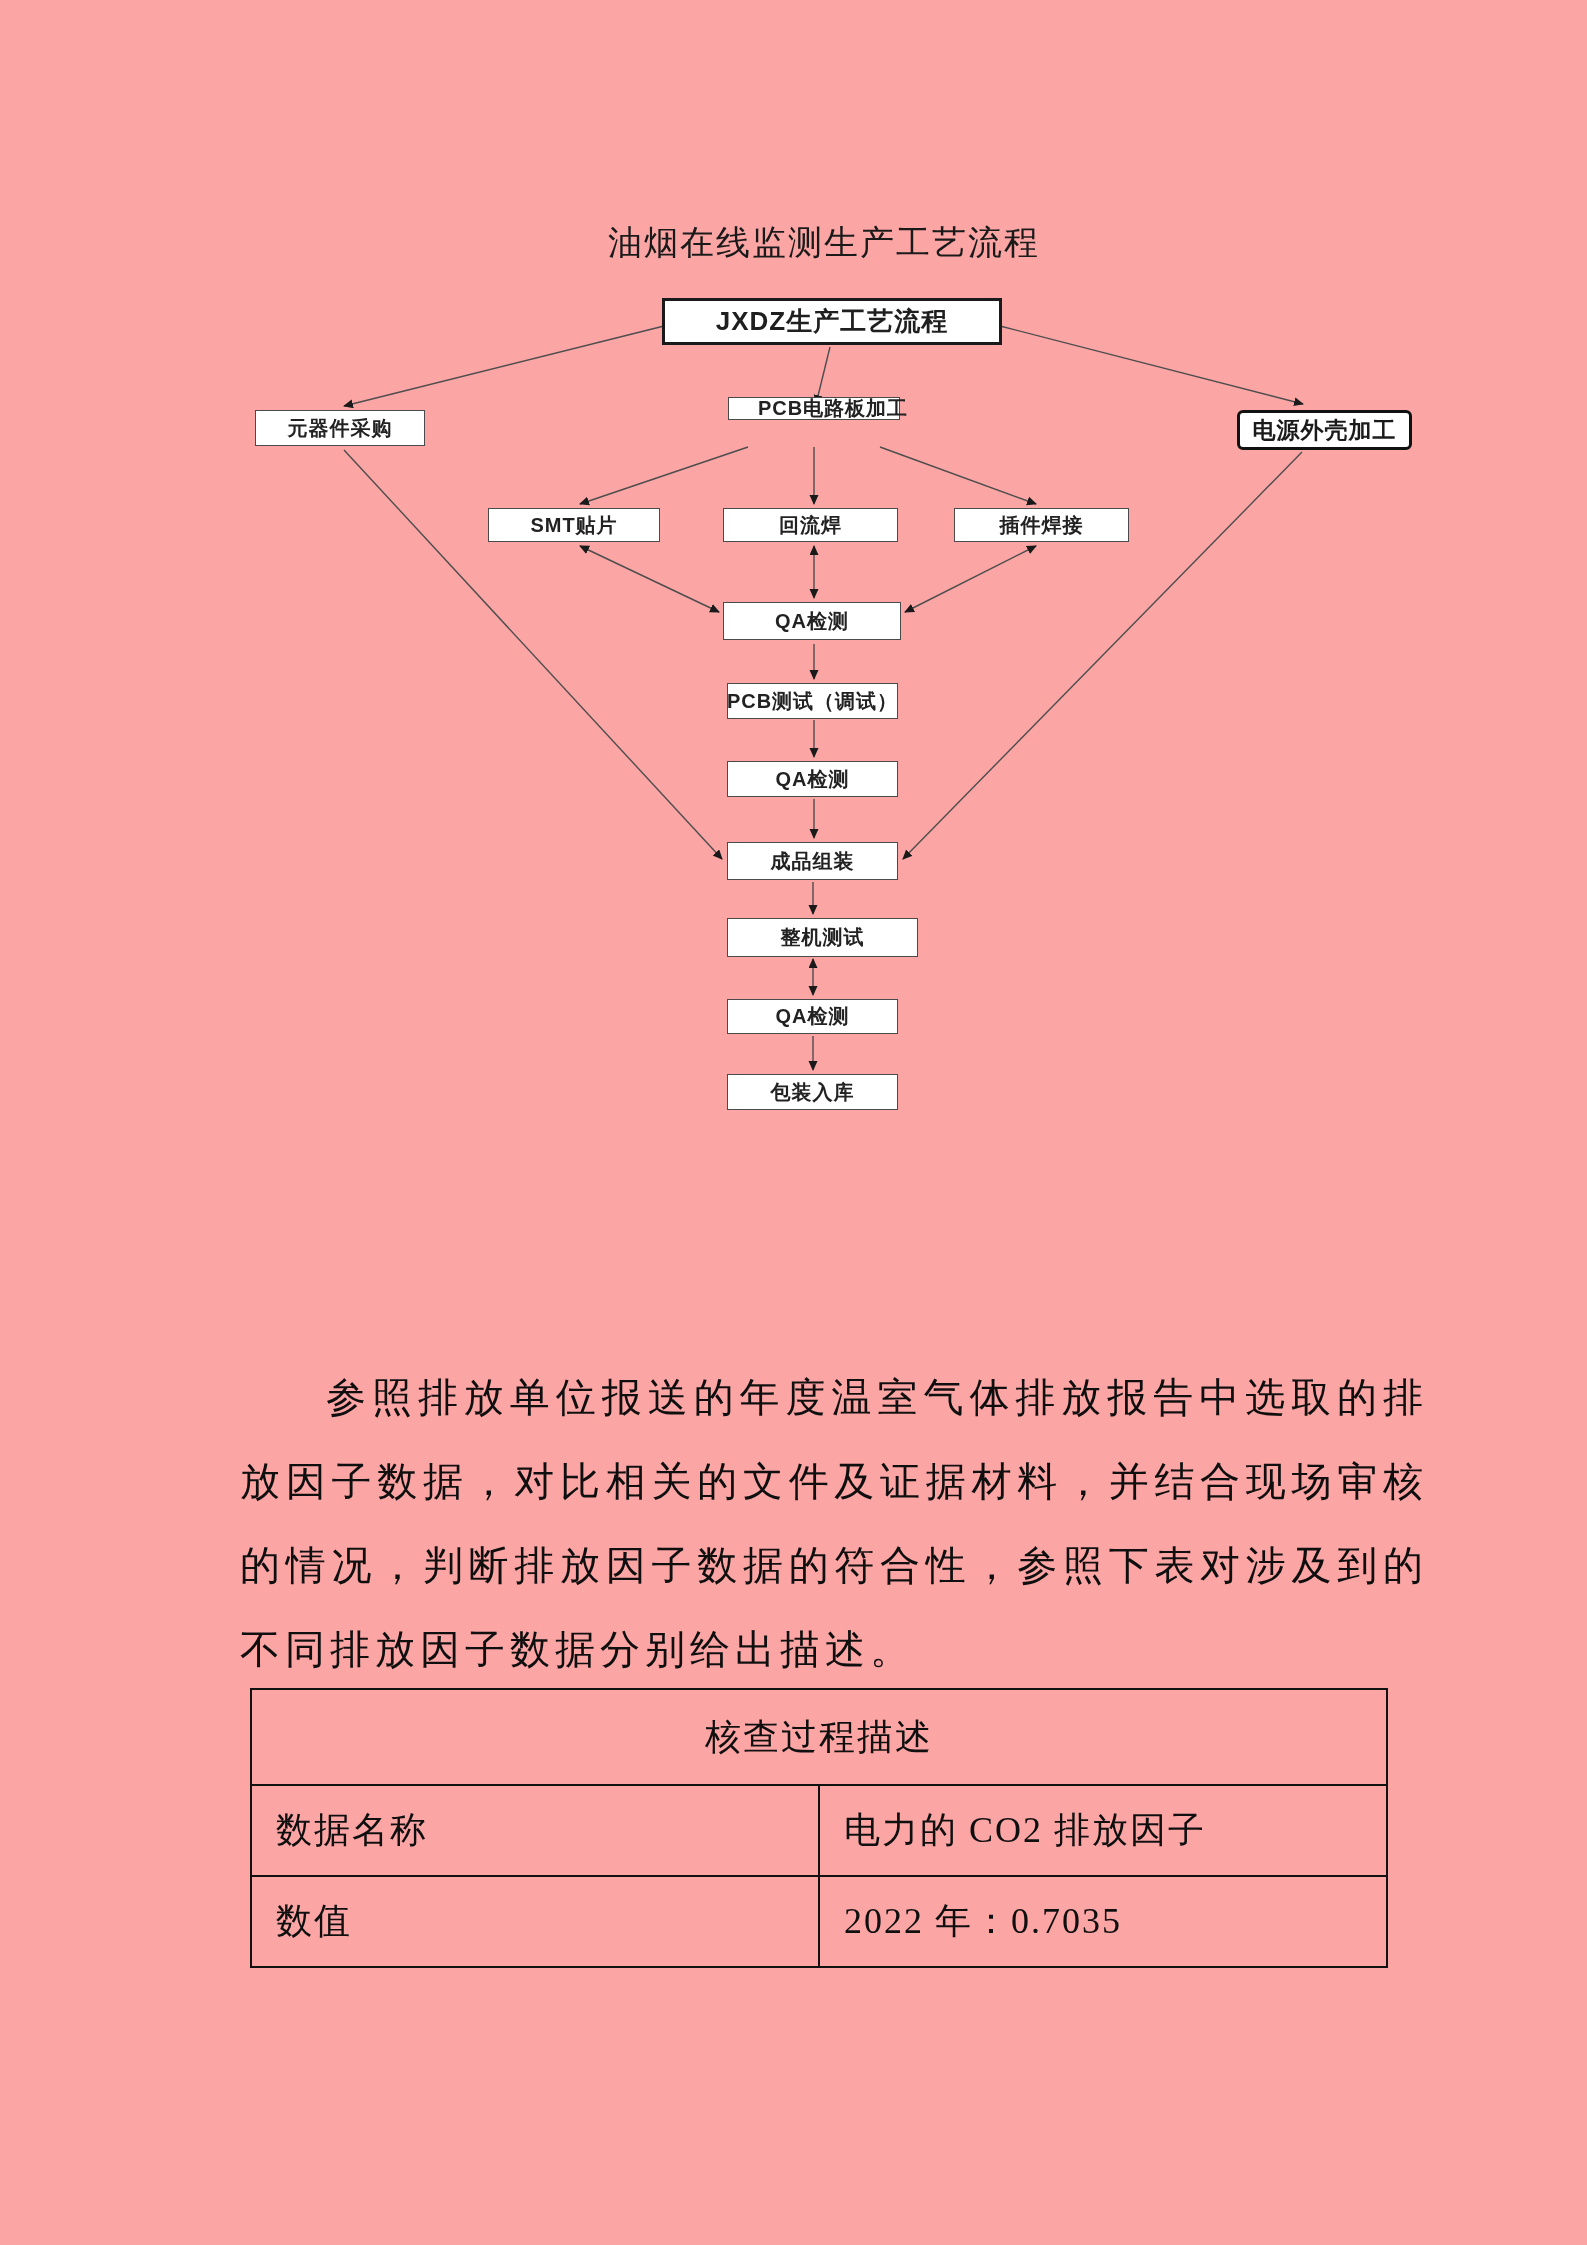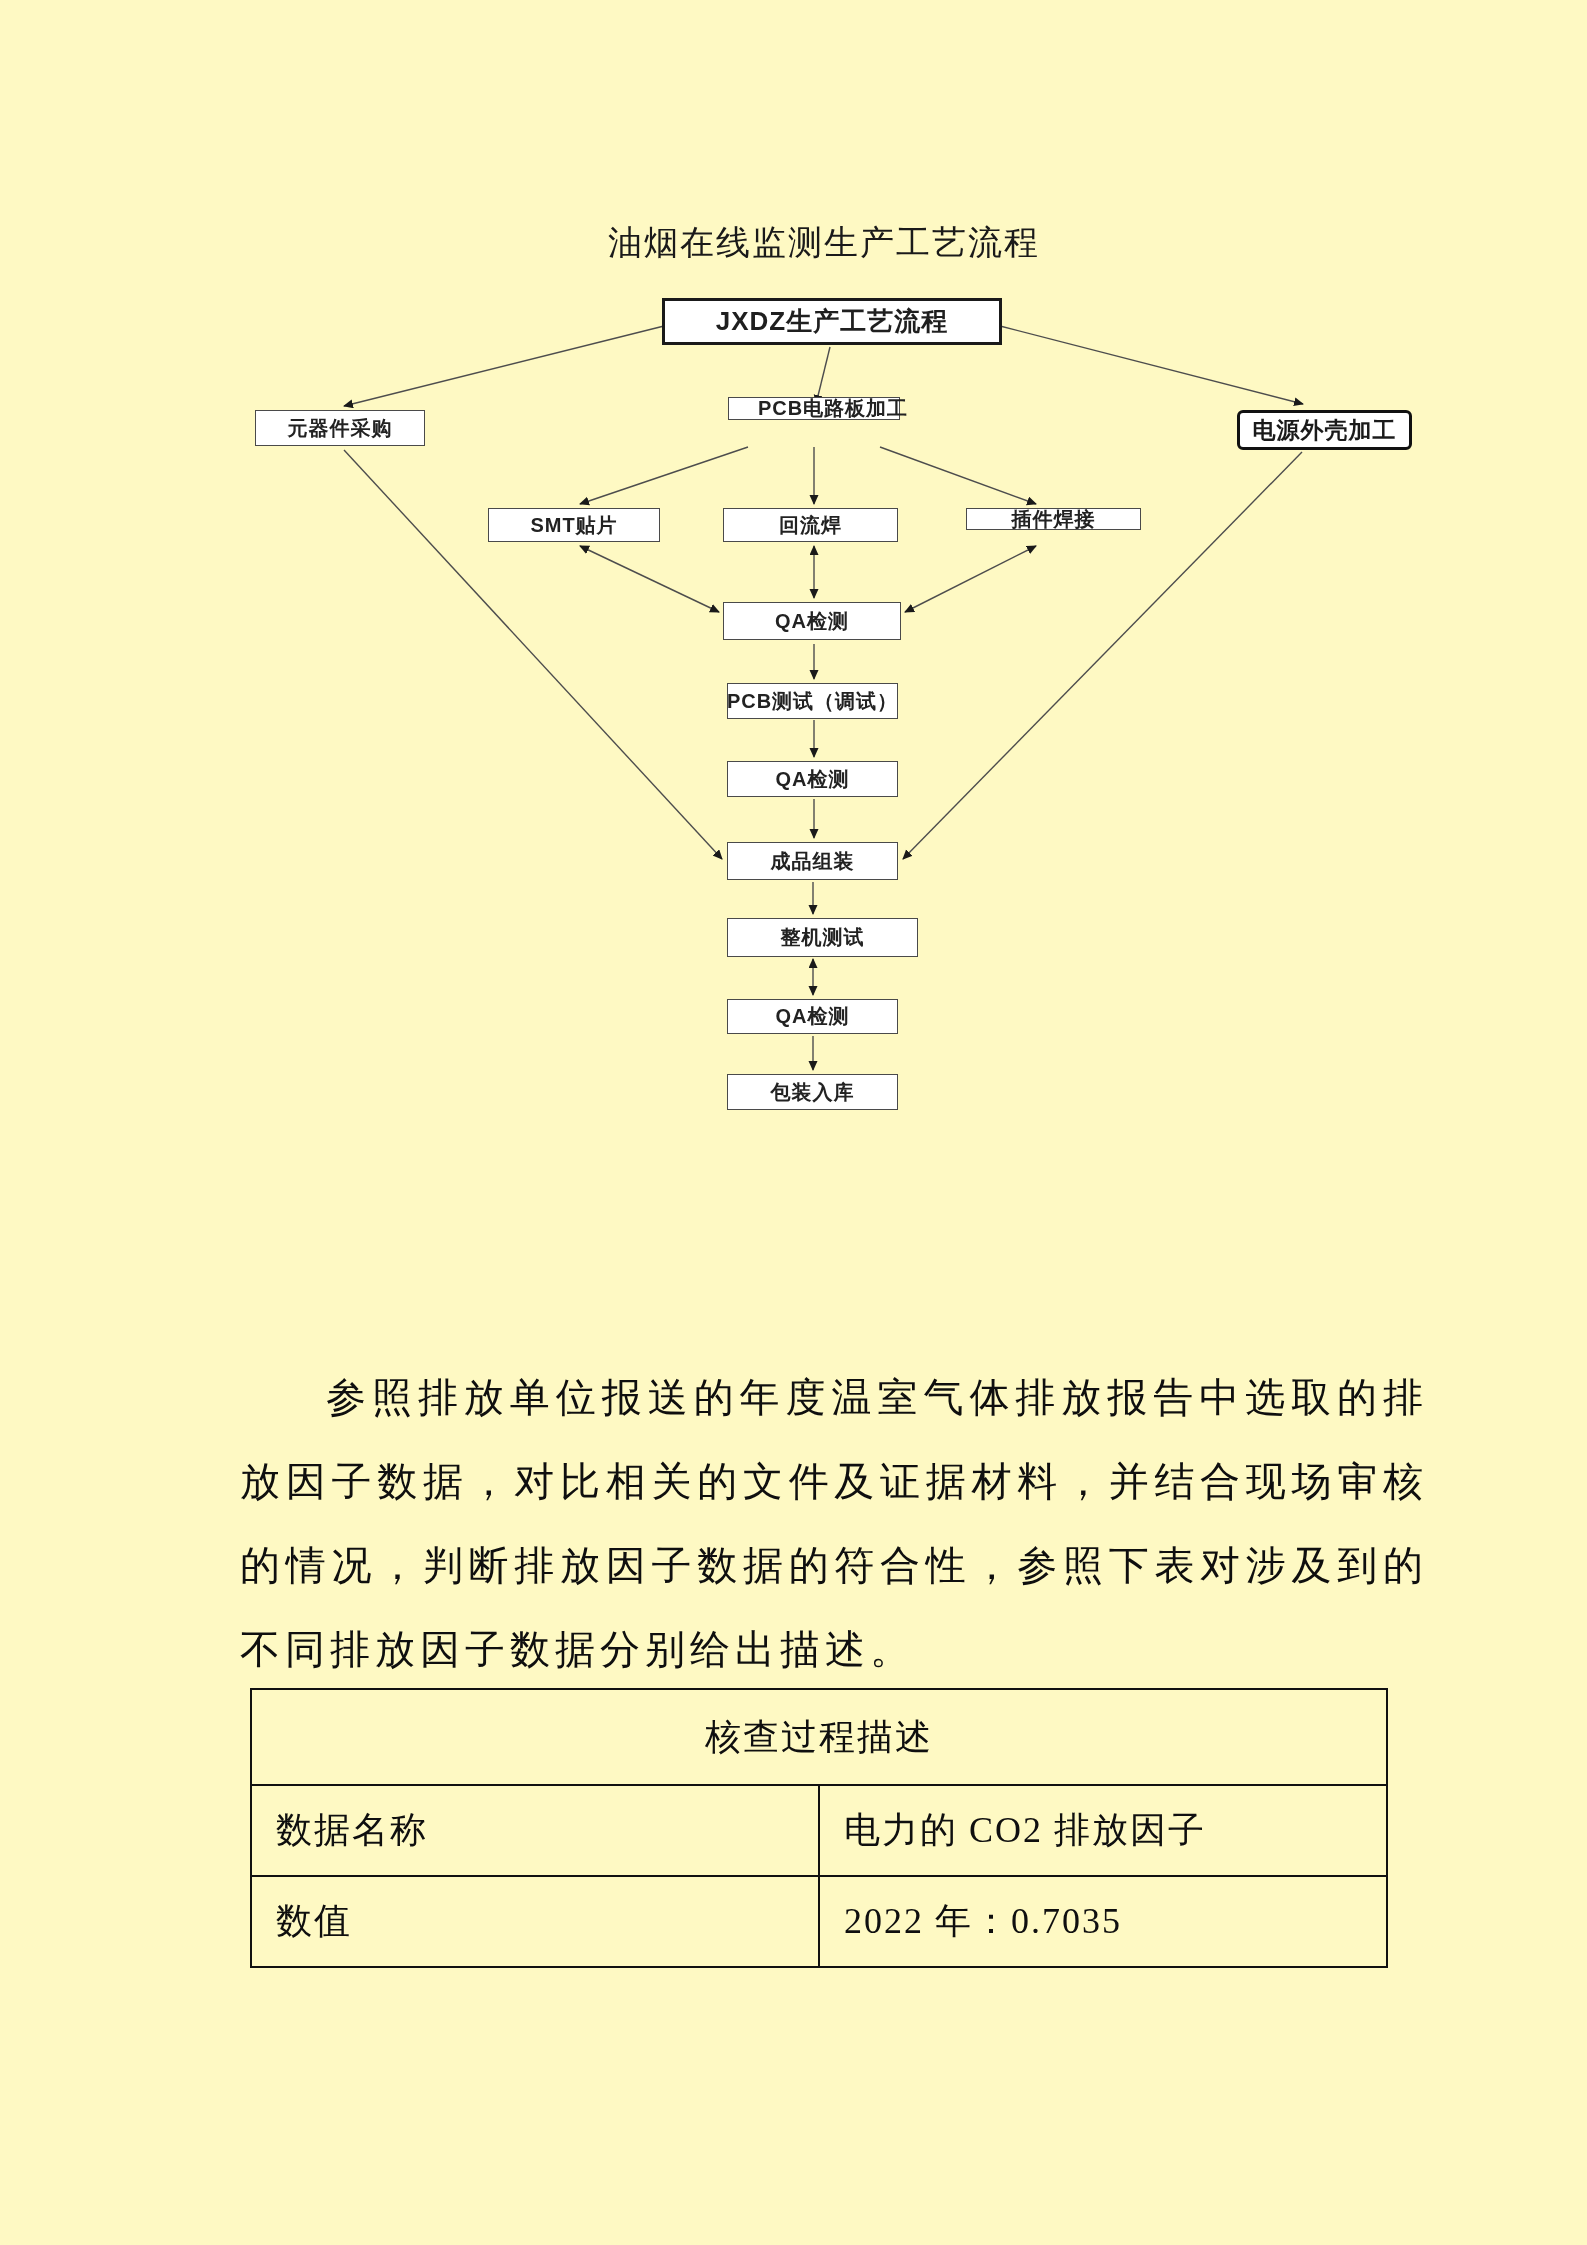--- a/index.html
+++ b/index.html
@@ -1,19 +1,19 @@
 <!DOCTYPE html>
 <html><head>
 <meta charset="utf-8">
 <style>
   html,body{margin:0;padding:0;background:#e8e8e8;}
   #page{
     position:relative;
     width:1587px;height:2245px;
-    background:#fef9c3;
+    background:#fca5a5;
     font-family:"Liberation Serif","DejaVu Serif",serif;
     color:#111;
     overflow:hidden;
   }
   
   #flow-lines{position:absolute;left:0;top:0;width:1587px;height:2245px;}
   .fnode{
     position:absolute;
     display:flex;align-items:center;justify-content:center;
     background:#fff;
@@ -100,21 +100,21 @@
   <div class="fnode" style="left:255px;top:410px;width:170px;height:36px;">元器件采购</div>
 
   <div class="fnode" style="left:728px;top:397px;width:172px;height:23px;padding-left:38px;">PCB电路板加工</div>
 
   <div class="fnode bold-box" style="left:1237px;top:410px;width:175px;height:40px;border-radius:6px;">电源外壳加工</div>
 
   <div class="fnode" style="left:488px;top:508px;width:172px;height:34px;">SMT贴片</div>
 
   <div class="fnode" style="left:723px;top:508px;width:175px;height:34px;">回流焊</div>
 
-  <div class="fnode" style="left:954px;top:508px;width:175px;height:22px;margin-left:12px;">插件焊接</div>
+  <div class="fnode" style="left:954px;top:508px;width:175px;height:34px;">插件焊接</div>
 
   <div class="fnode" style="left:723px;top:602px;width:178px;height:38px;">QA检测</div>
 
   <div class="fnode" style="left:727px;top:683px;width:171px;height:36px;">PCB测试（调试）</div>
 
   <div class="fnode" style="left:727px;top:761px;width:171px;height:36px;">QA检测</div>
 
   <div class="fnode" style="left:727px;top:842px;width:171px;height:38px;">成品组装</div>
 
   <div class="fnode" style="left:727px;top:918px;width:191px;height:39px;">整机测试</div>

